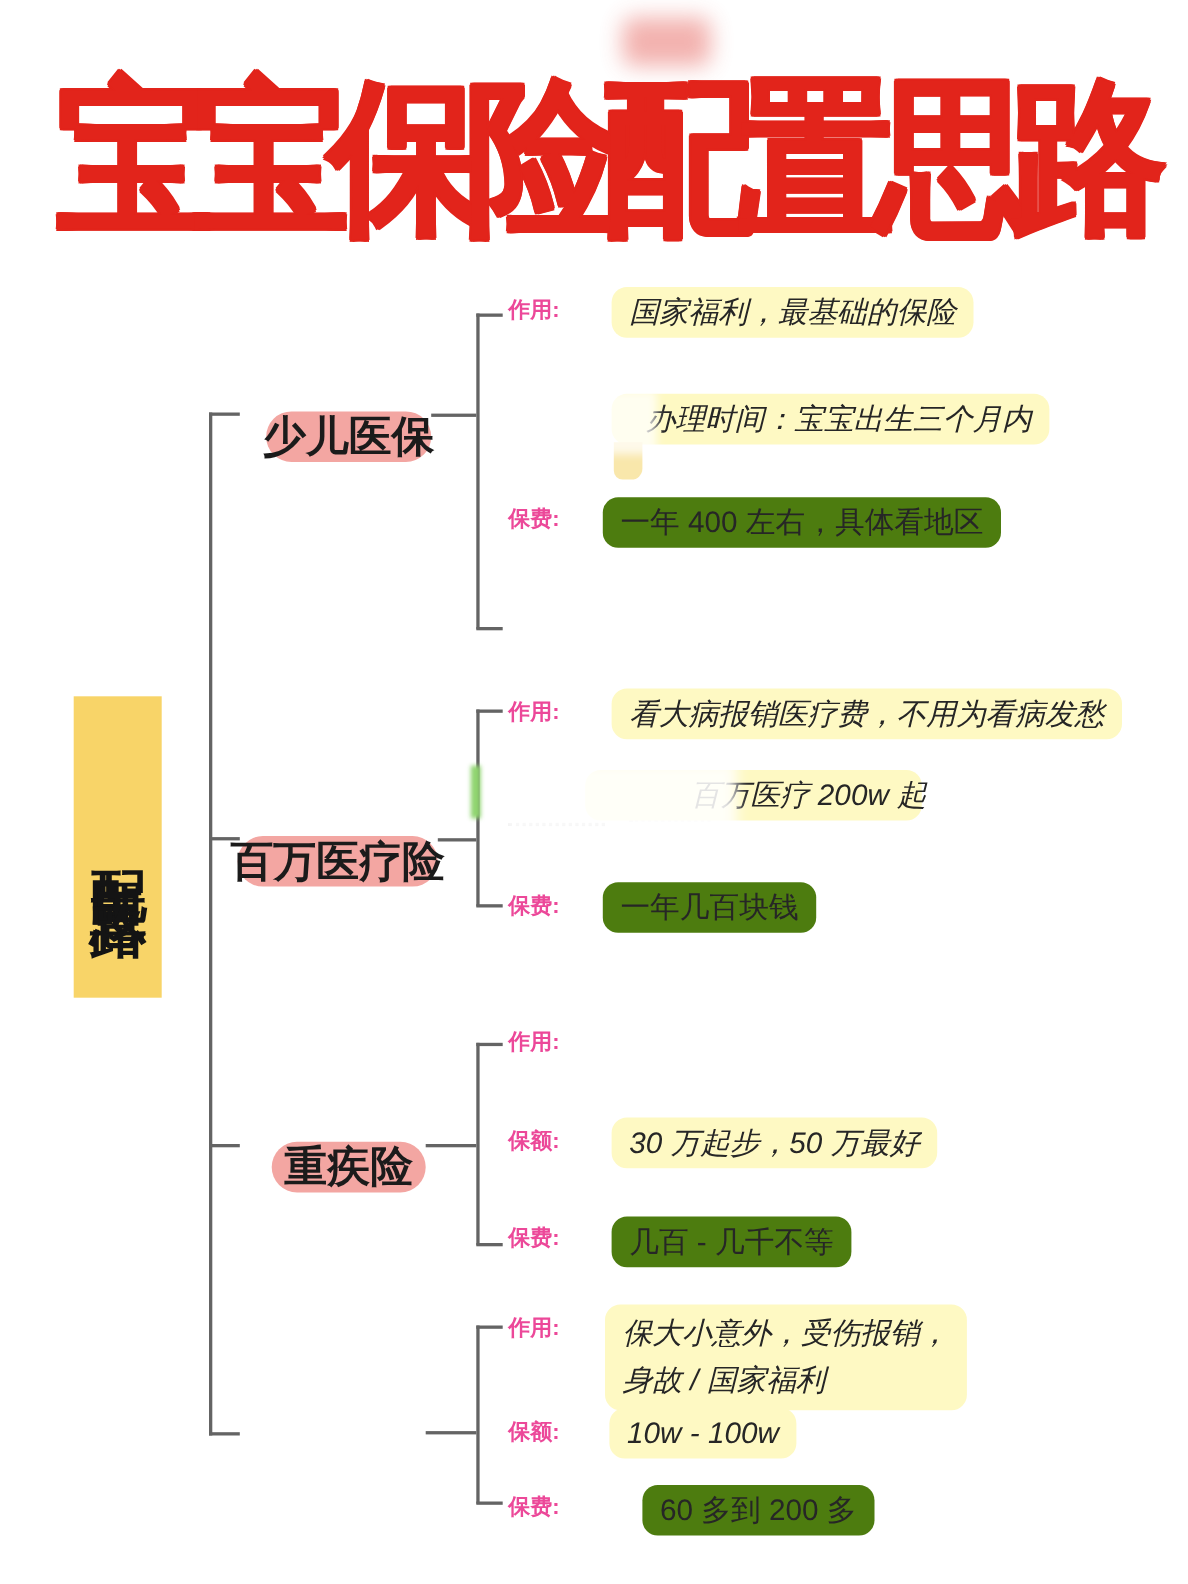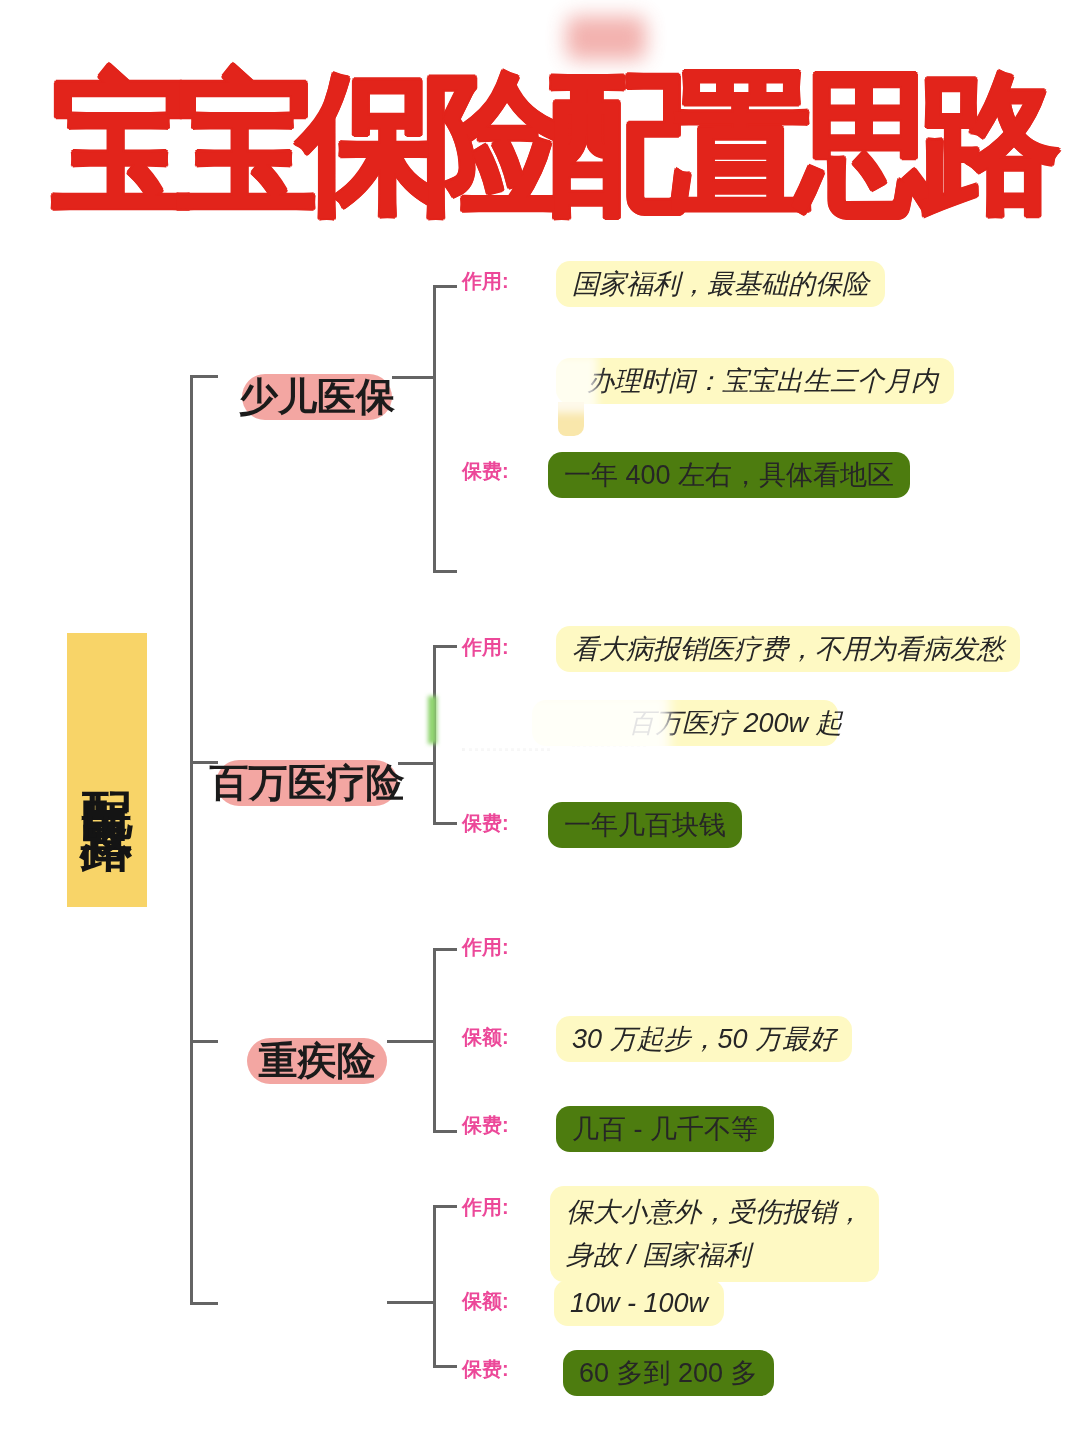--- a/index.html
+++ b/index.html
@@ -88,21 +88,21 @@
   .x-s1r3{left:548px;top:452px;}
   .x-s1r4{left:548px;top:540px;}
   .x-s2r1{left:556px;top:626px;}
   .x-s2r2{left:532px;top:700px;width:306px;box-sizing:border-box;padding-left:96px;white-space:nowrap;}
   .x-s2r3{left:548px;top:802px;}
   .x-s3r1{left:556px;top:918px;}
   .x-s3r2{left:556px;top:1016px;}
   .x-s3r3{left:556px;top:1106px;}
   .x-s4r1{left:550px;top:1186px;}
   .x-s4r2{left:554px;top:1280px;}
-  .x-s4r3{left:563px;top:1350px;}
+  .x-s4r3{left:584px;top:1350px;}
 
   
   .tab-s1r2{
     position:absolute;left:558px;top:402px;width:26px;height:34px;
     background:#f9e7ab;border-radius:0 0 10px 8px;
   }
   .smear{position:absolute;background:rgba(255,255,255,.88);filter:blur(6px);}
   .smear-s1r2{left:543px;top:355px;width:54px;height:58px;background:rgba(255,255,255,.75);filter:blur(4px);}
   .smear-s2r2{left:455px;top:692px;width:215px;height:66px;}
   .dots1{position:absolute;left:462px;top:748px;width:88px;border-top:3px dotted #9a9a9a;opacity:.4;}

